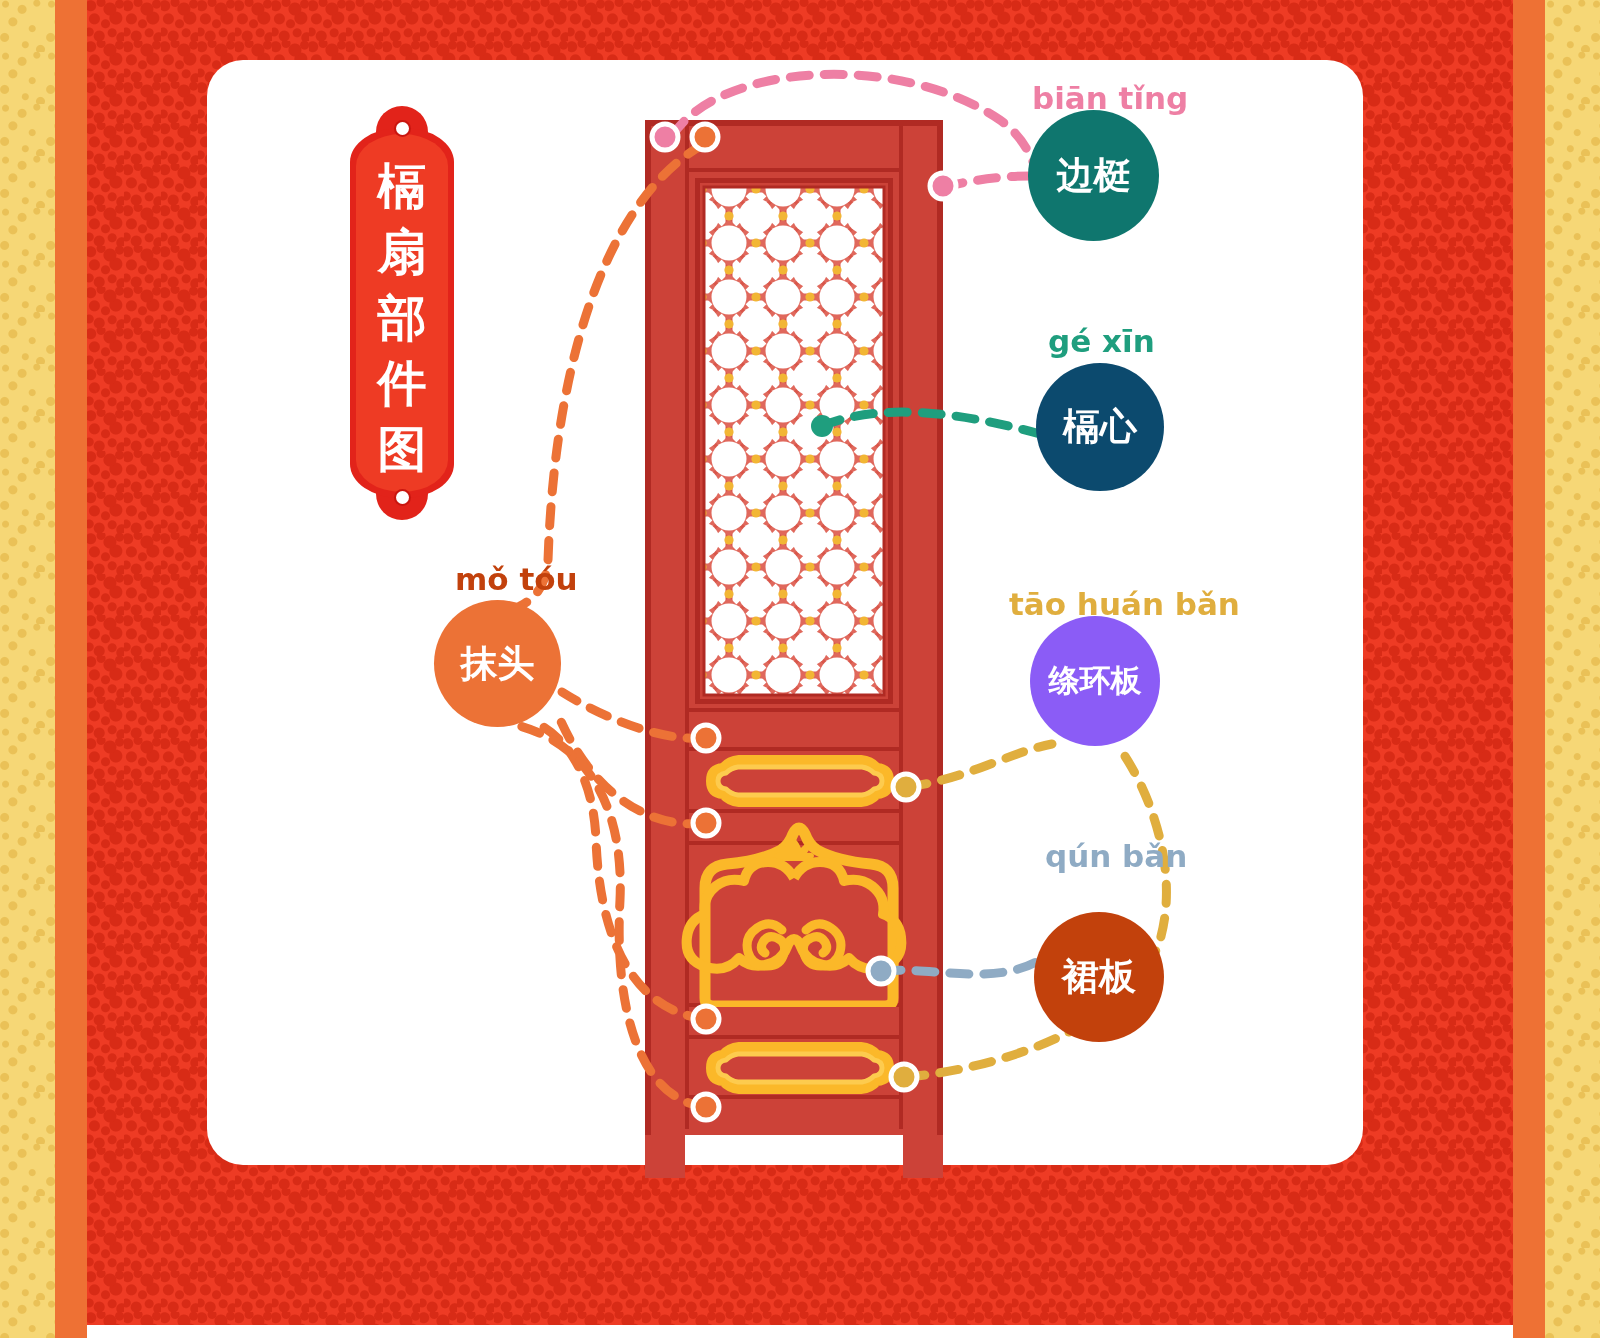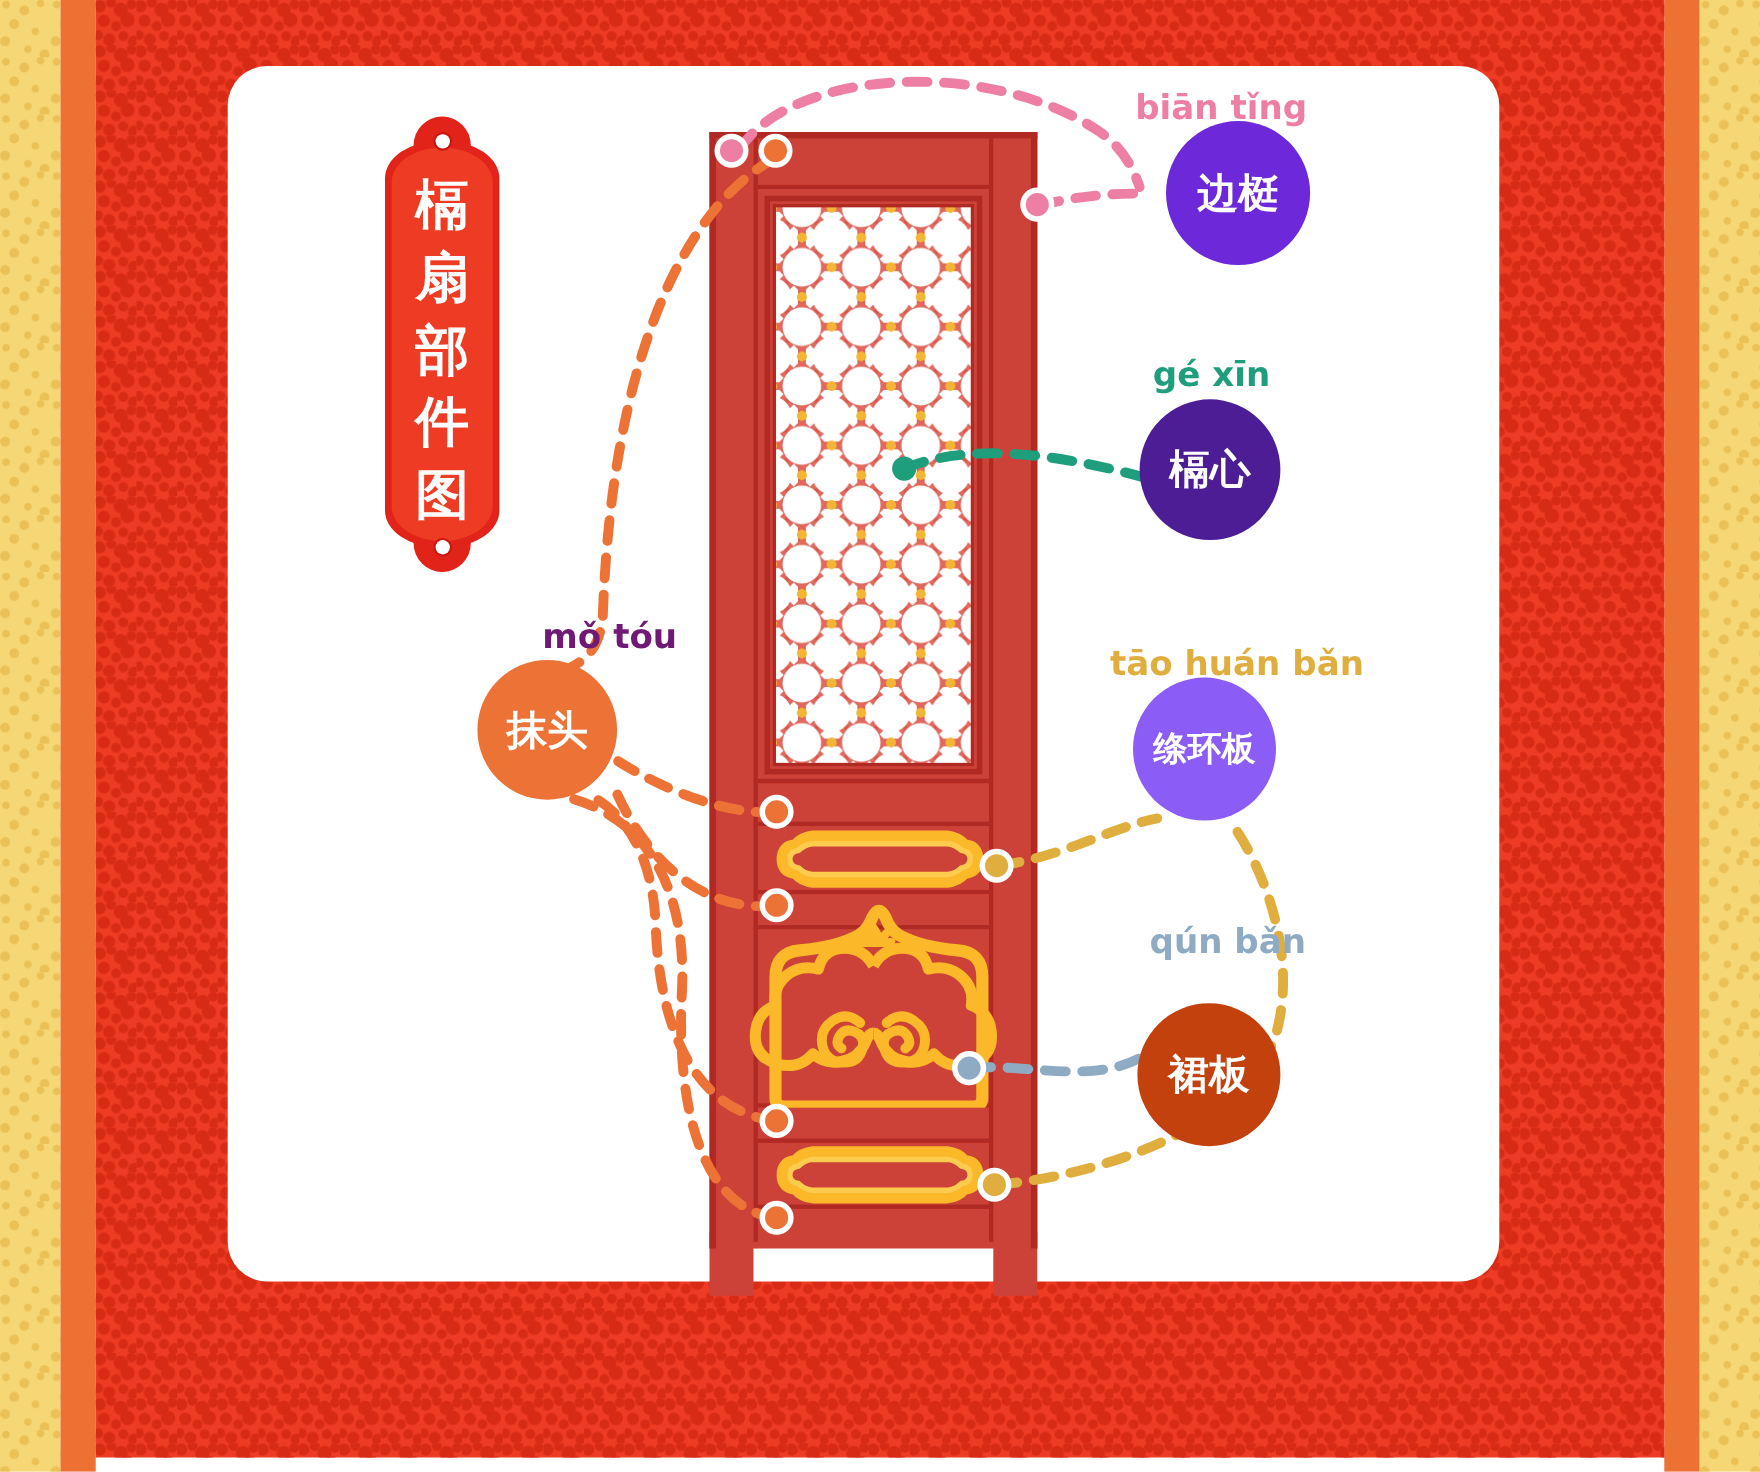--- a/index.html
+++ b/index.html
@@ -98,34 +98,34 @@
 
   
   #scene{position:absolute;left:0;top:0;width:1600px;height:1338px;}
 
   
   .bubble{position:absolute;border-radius:50%;display:flex;align-items:center;justify-content:center;
           color:#fff;font-weight:bold;font-family:"DejaVu Sans","Liberation Sans",sans-serif;}
   .pinyin{position:absolute;font-size:31px;font-weight:bold;white-space:nowrap;
           font-family:"DejaVu Sans","Liberation Sans",sans-serif;}
 
-  #b-biant{left:1060px;top:110px;width:131px;height:131px;background:#6d28d9;font-size:37px;}
+  #b-biant{left:1028px;top:110px;width:131px;height:131px;background:#0f766e;font-size:37px;}
   #p-biant{left:1032px;top:80px;color:#EE7FA4;}
 
-  #b-gexin{left:1036px;top:363px;width:128px;height:128px;background:#4c1d95;font-size:37px;}
+  #b-gexin{left:1036px;top:363px;width:128px;height:128px;background:#0c4a6e;font-size:37px;}
   #p-gexin{left:1048px;top:323px;color:#1F9E7E;}
 
   #b-tao{left:1030px;top:616px;width:130px;height:130px;background:#8b5cf6;font-size:31px;}
   #p-tao{left:1009px;top:586px;color:#E0AE3E;}
 
   #b-qun{left:1034px;top:912px;width:130px;height:130px;background:#c2410c;font-size:37px;}
   #p-qun{left:1045px;top:838px;color:#8FABC4;text-align:center;}
 
   #b-motou{left:434px;top:600px;width:127px;height:127px;background:#EC7236;font-size:37px;}
-  #p-motou{left:455px;top:561px;color:#701a75;margin-left:38px;}
+  #p-motou{left:455px;top:561px;color:#c2410c;}
 </style>
 </head>
 <body>
 
 <div id="poster">
   <div class="band-yellow left"></div>
   <div class="band-yellow right"></div>
   <div class="band-orange left"></div>
   <div class="band-orange right"></div>
   <div class="red-field"></div>

